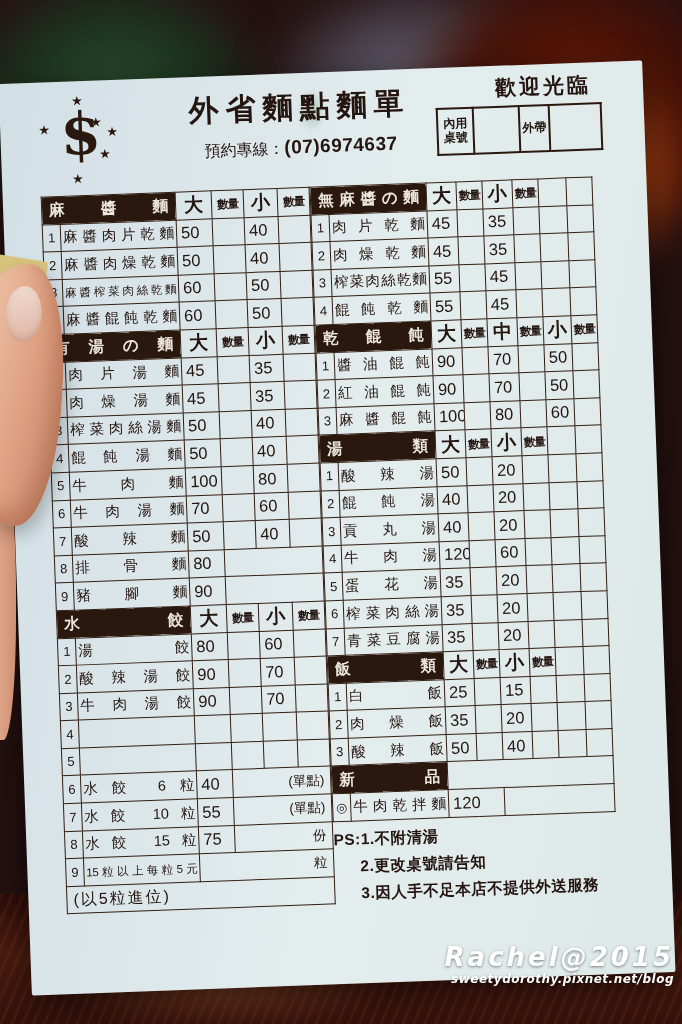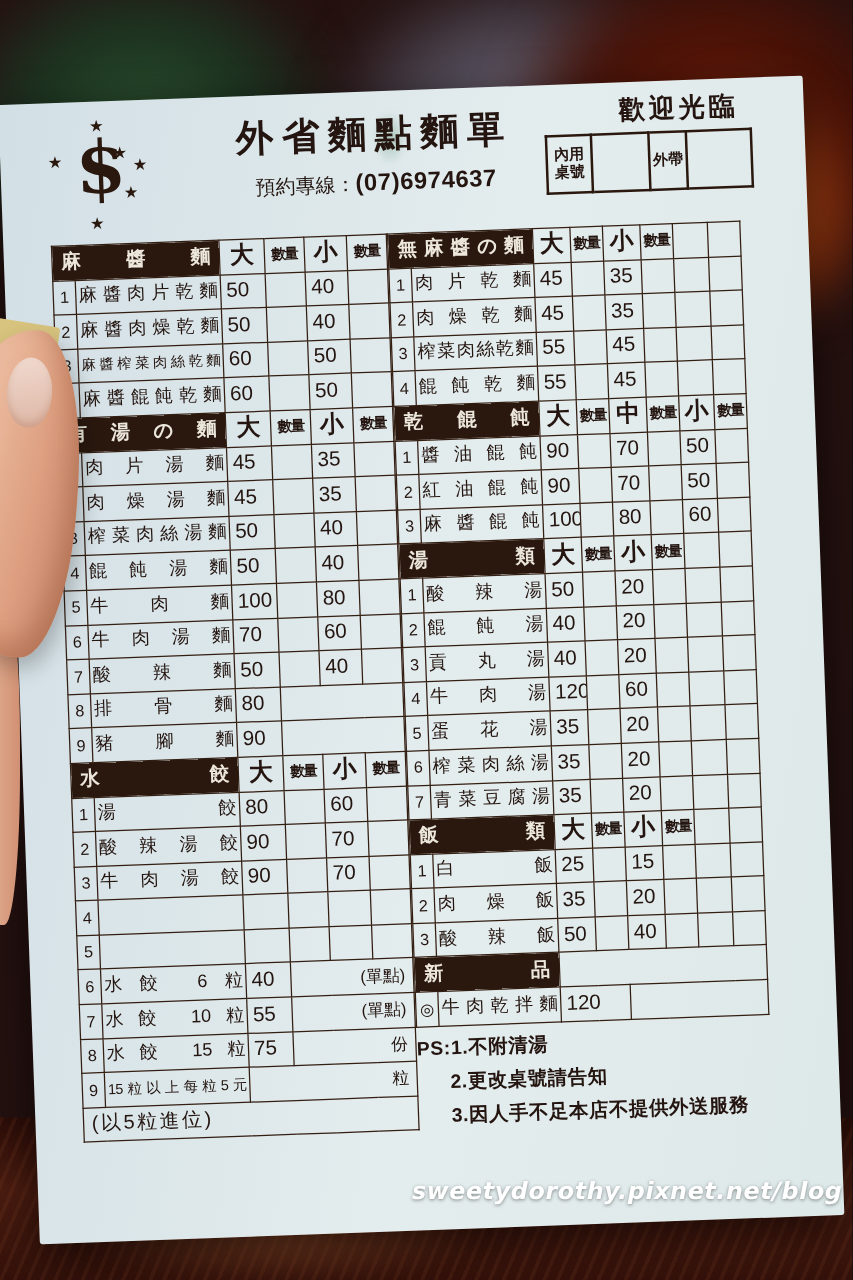--- a/index.html
+++ b/index.html
@@ -77,21 +77,21 @@
   .sec-foot .ct{font-size:16px;letter-spacing:2px;padding-left:4px;box-sizing:border-box;}
   .right-col{display:flex;flex-direction:column;}
   .notes{margin-top:4px;width:282px;}
   .note-line{font-size:15.5px;font-weight:bold;letter-spacing:.5px;line-height:1.75;white-space:nowrap;}
   .note-indent{padding-left:26px;}
   
   .watermark{position:absolute;right:8px;top:942px;z-index:10;text-align:right;color:#fff;
     font-family:"DejaVu Sans",sans-serif;font-style:italic;
     text-shadow:0 1px 3px rgba(0,0,0,.45);}
   .wm1{font-size:26px;font-weight:bold;letter-spacing:3px;}
-  .wm2{font-size:19px;font-weight:bold;letter-spacing:.5px;}
+  .wm2{font-size:12px;font-weight:bold;letter-spacing:.5px;}
 </style>
 </head>
 <body>
 
 <div class="stage">
 
   <div class="scene">
     <div class="bg-green"></div>
     <div class="bg-person"></div>
     <div class="bg-red"></div>
@@ -958,16 +958,17 @@
       </div>
     </div>
   </div>
 
   <div class="thumb">
     <div class="thumb-nail"></div>
   </div>
   <div class="hand-edge"></div>
 
   <div class="watermark">
+    <div class="wm1">Rachel@2015</div>
     <div class="wm2">sweetydorothy.pixnet.net/blog</div>
   </div>
 
 </div>
 
 </body></html>

